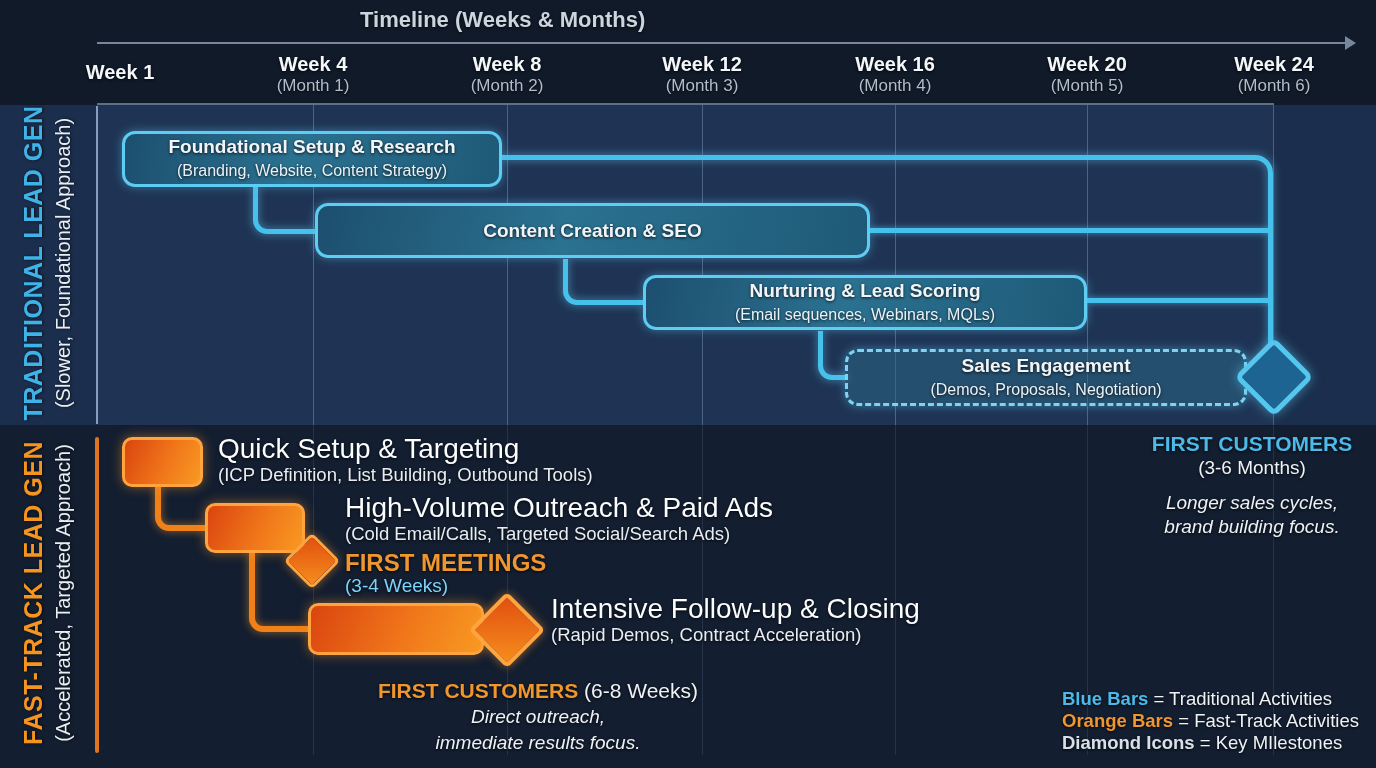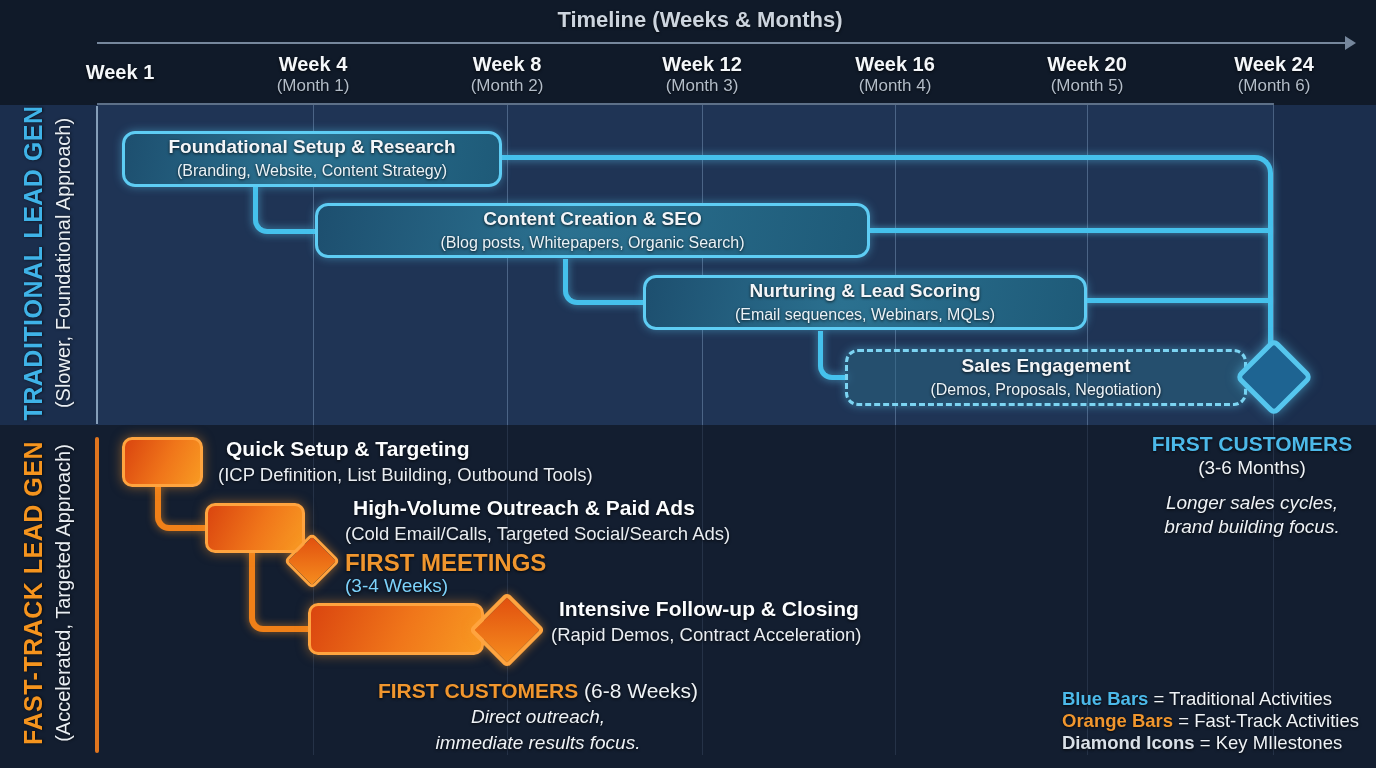--- a/index.html
+++ b/index.html
@@ -5,21 +5,21 @@
   html,body{margin:0;padding:0;background:#0b1422;}
   #stage{
     position:relative;width:1376px;height:768px;overflow:hidden;
     background:#101a29;
     font-family:"Liberation Sans",sans-serif;color:#f2f5f8;
     -webkit-font-smoothing:antialiased;
   }
   #stage *{box-sizing:border-box;}
 
   
-  .title{position:absolute;left:360px;top:7px;width:680px;text-align:center;
+  .title{position:absolute;left:360px;top:7px;width:680px;text-align:left;
     font-size:22px;font-weight:bold;color:#ccd4de;text-shadow:0 1px 3px rgba(0,0,0,.7);}
   .axis-line{position:absolute;left:97px;top:42px;width:1248px;height:2px;background:#76879c;}
   .axis-head{position:absolute;left:1345px;top:36px;width:0;height:0;
     border-left:11px solid #76879c;border-top:7px solid transparent;border-bottom:7px solid transparent;}
   .wk{position:absolute;width:170px;margin-left:-85px;top:53px;text-align:center;line-height:22px;}
   .wk .w{font-size:20px;font-weight:bold;color:#f4f7fa;text-shadow:0 1px 3px rgba(0,0,0,.8);}
   .wk .m{font-size:17px;color:#b3bdc9;text-shadow:0 1px 2px rgba(0,0,0,.7);}
 
   
   .band-trad{position:absolute;left:0;top:105px;width:1376px;height:320px;background:#1b2e4d;}
@@ -60,21 +60,21 @@
   
   .obar{position:absolute;border:3px solid #ffa43f;border-radius:10px;
     background:linear-gradient(115deg,#da450f 0%,#f0761a 55%,#f89a22 100%);
     box-shadow:0 0 12px rgba(250,150,40,.5);}
   .oelbow-bl{position:absolute;border-left:6px solid #f08018;border-bottom:6px solid #f08018;
     border-bottom-left-radius:14px;filter:drop-shadow(0 0 4px rgba(250,150,40,.6));}
   .odiamond{position:absolute;border:3px solid #ffa43f;border-radius:5px;transform:rotate(45deg);
     background:linear-gradient(135deg,#e1500f,#f68d1e);box-shadow:0 0 10px rgba(250,150,40,.55);}
 
   .olabel{position:absolute;line-height:26px;}
-  .olabel .t{font-size:21px;font-weight:bold;color:#fbfdff;text-shadow:0 1px 3px rgba(0,0,0,.8);margin-left:8px;}
+  .olabel .t{font-size:28px;font-weight:normal;color:#fbfdff;text-shadow:0 1px 3px rgba(0,0,0,.8);}
   .olabel .s{font-size:18.5px;color:#e9edf2;text-shadow:0 1px 3px rgba(0,0,0,.8);}
 
   .ms-fm{position:absolute;left:345px;top:551px;line-height:23px;}
   .ms-fm .t{font-size:24px;font-weight:bold;color:#f0962e;text-shadow:0 1px 3px rgba(0,0,0,.8);}
   .ms-fm .s{font-size:19px;color:#7dd3fc;text-shadow:0 1px 3px rgba(0,0,0,.8);}
 
   .ms-fc{position:absolute;left:368px;top:678px;width:340px;text-align:center;line-height:26px;}
   .ms-fc .hl{font-size:21px;}
   .ms-fc .o{font-weight:bold;color:#f0962e;text-shadow:0 1px 3px rgba(0,0,0,.8);}
   .ms-fc .w{color:#eef2f6;text-shadow:0 1px 3px rgba(0,0,0,.8);}
@@ -168,21 +168,20 @@
   <div class="belbow-bl" style="left:563px;top:259px;width:80px;height:46px"></div>
   <div class="bline" style="left:1087px;top:298px;width:183px"></div>
   <div class="belbow-bl" style="left:818px;top:331px;width:30px;height:49px"></div>
 
   <div class="bbar" style="left:122px;top:131px;width:380px;height:56px">
     <div class="t">Foundational Setup &amp; Research</div>
     <div class="s">(Branding, Website, Content Strategy)</div>
   </div>
   <div class="bbar" style="left:315px;top:203px;width:555px;height:55px">
     <div class="t">Content Creation &amp; SEO</div>
-    <div class="s">(Blog posts, Whitepapers, Organic Search)</div>
   </div>
   <div class="bbar" style="left:643px;top:275px;width:444px;height:55px">
     <div class="t">Nurturing &amp; Lead Scoring</div>
     <div class="s">(Email sequences, Webinars, MQLs)</div>
   </div>
   <div class="bbar dashed" style="left:845px;top:349px;width:402px;height:57px">
     <div class="t">Sales Engagement</div>
     <div class="s">(Demos, Proposals, Negotiation)</div>
   </div>
 

